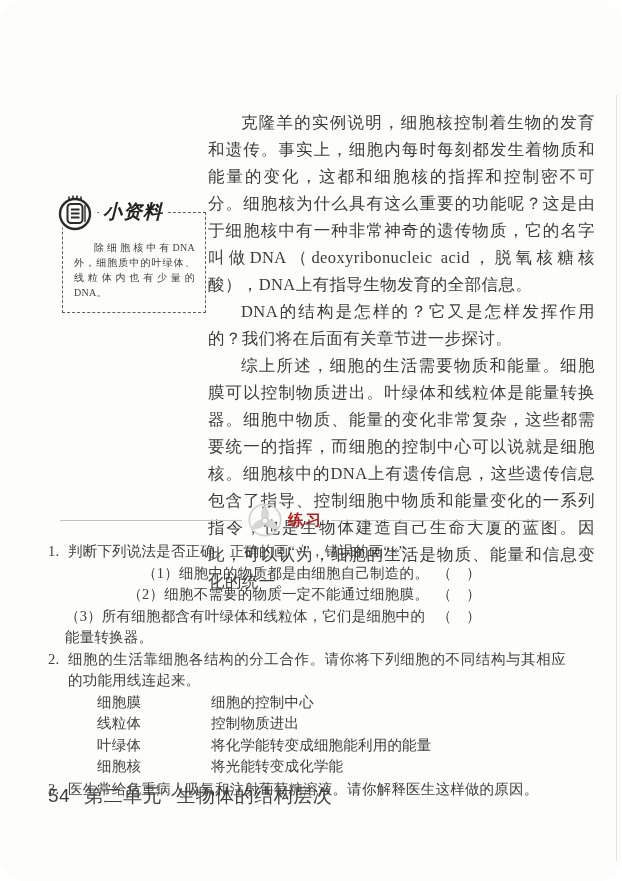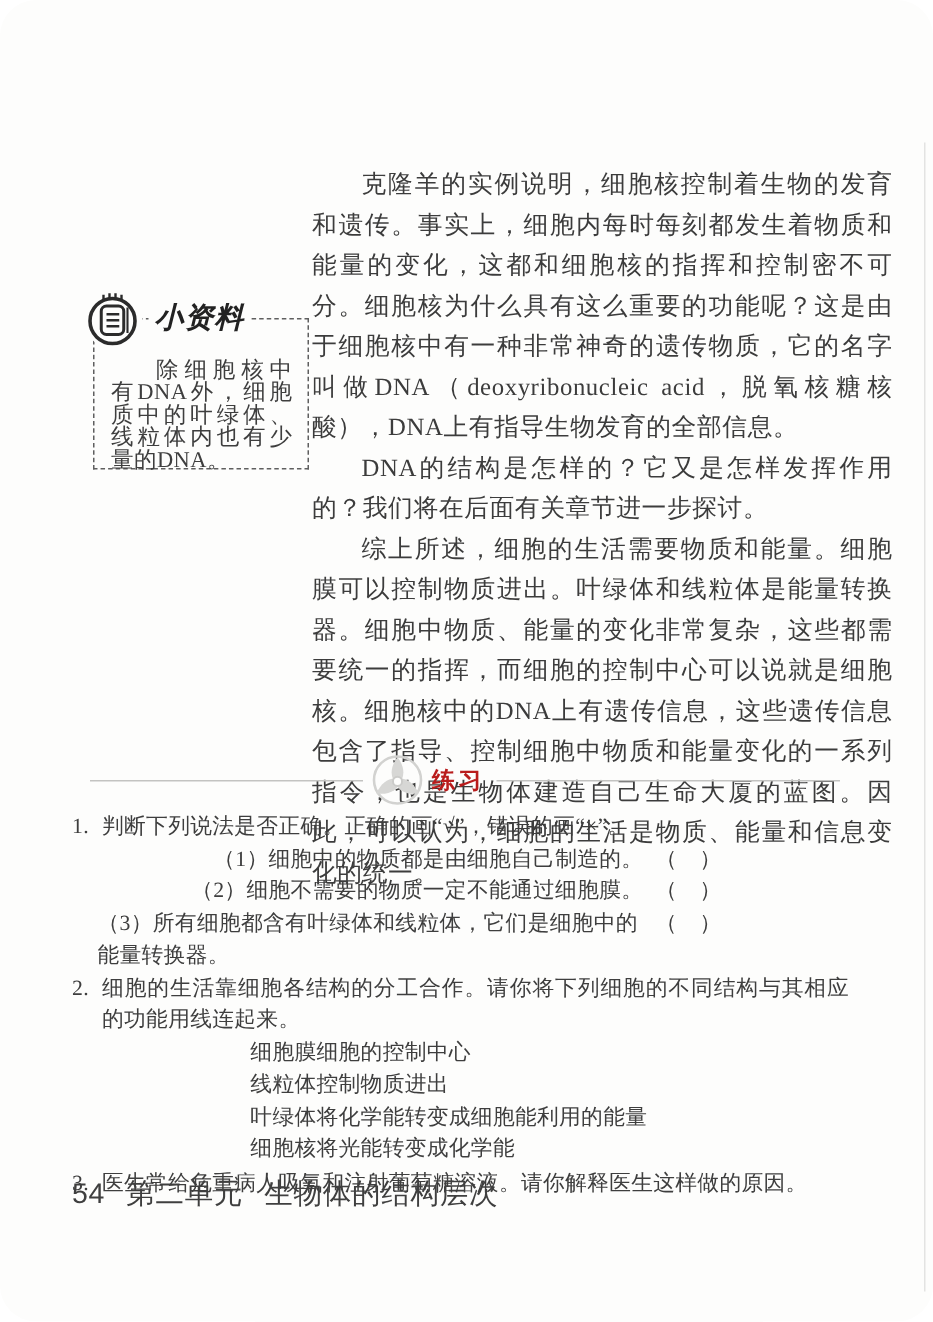--- a/index.html
+++ b/index.html
@@ -26,21 +26,21 @@
     color:#3c3c3c;
   }
   .body-col p { text-indent:2em; }
 
   
   .note-box {
     position:absolute; left:62px; top:212px;
     width:144px; height:101px;
     border:1px dashed #5f5f5f;
     padding:27px 10px 6px 11px;
-    font-size:15px; line-height:15px;
+    font-size:10px; line-height:15px;
     text-align:justify; letter-spacing:0.3px;
     color:#3e3e3e;
   }
   .note-box .note-text { text-indent:2em; }
   .note-icon {
     position:absolute; left:55px; top:192px;
     width:40px; height:40px;
     background:#fdfdfc; border-radius:50%;
   }
   .note-title {
@@ -74,21 +74,21 @@
     color:#3e3e3e; letter-spacing:0.2px;
   }
   .q { display:flex; }
   .q-num { width:20px; flex-shrink:0; }
   .q-text { flex:1; text-align:justify; }
   .judge-row {
     display:flex; justify-content:flex-end;
     margin-left:17px; width:416px;
   }
   .judge-blank { flex-shrink:0; margin-left:8px; }
-  .pair-row { display:flex; margin-left:49px;text-align:right; }
+  .pair-row { display:flex; margin-left:49px; }
   .pair-left { width:114px; flex-shrink:0; }
   .q3 { margin-top:1px; }
 
   
   .footer {
     position:absolute; left:48px; top:783px;
     font-family:"Liberation Sans","DejaVu Sans",sans-serif;
     font-size:19px; color:#3f3f3f; letter-spacing:0.5px;
   }
   .footer span { margin-right:14px; }

